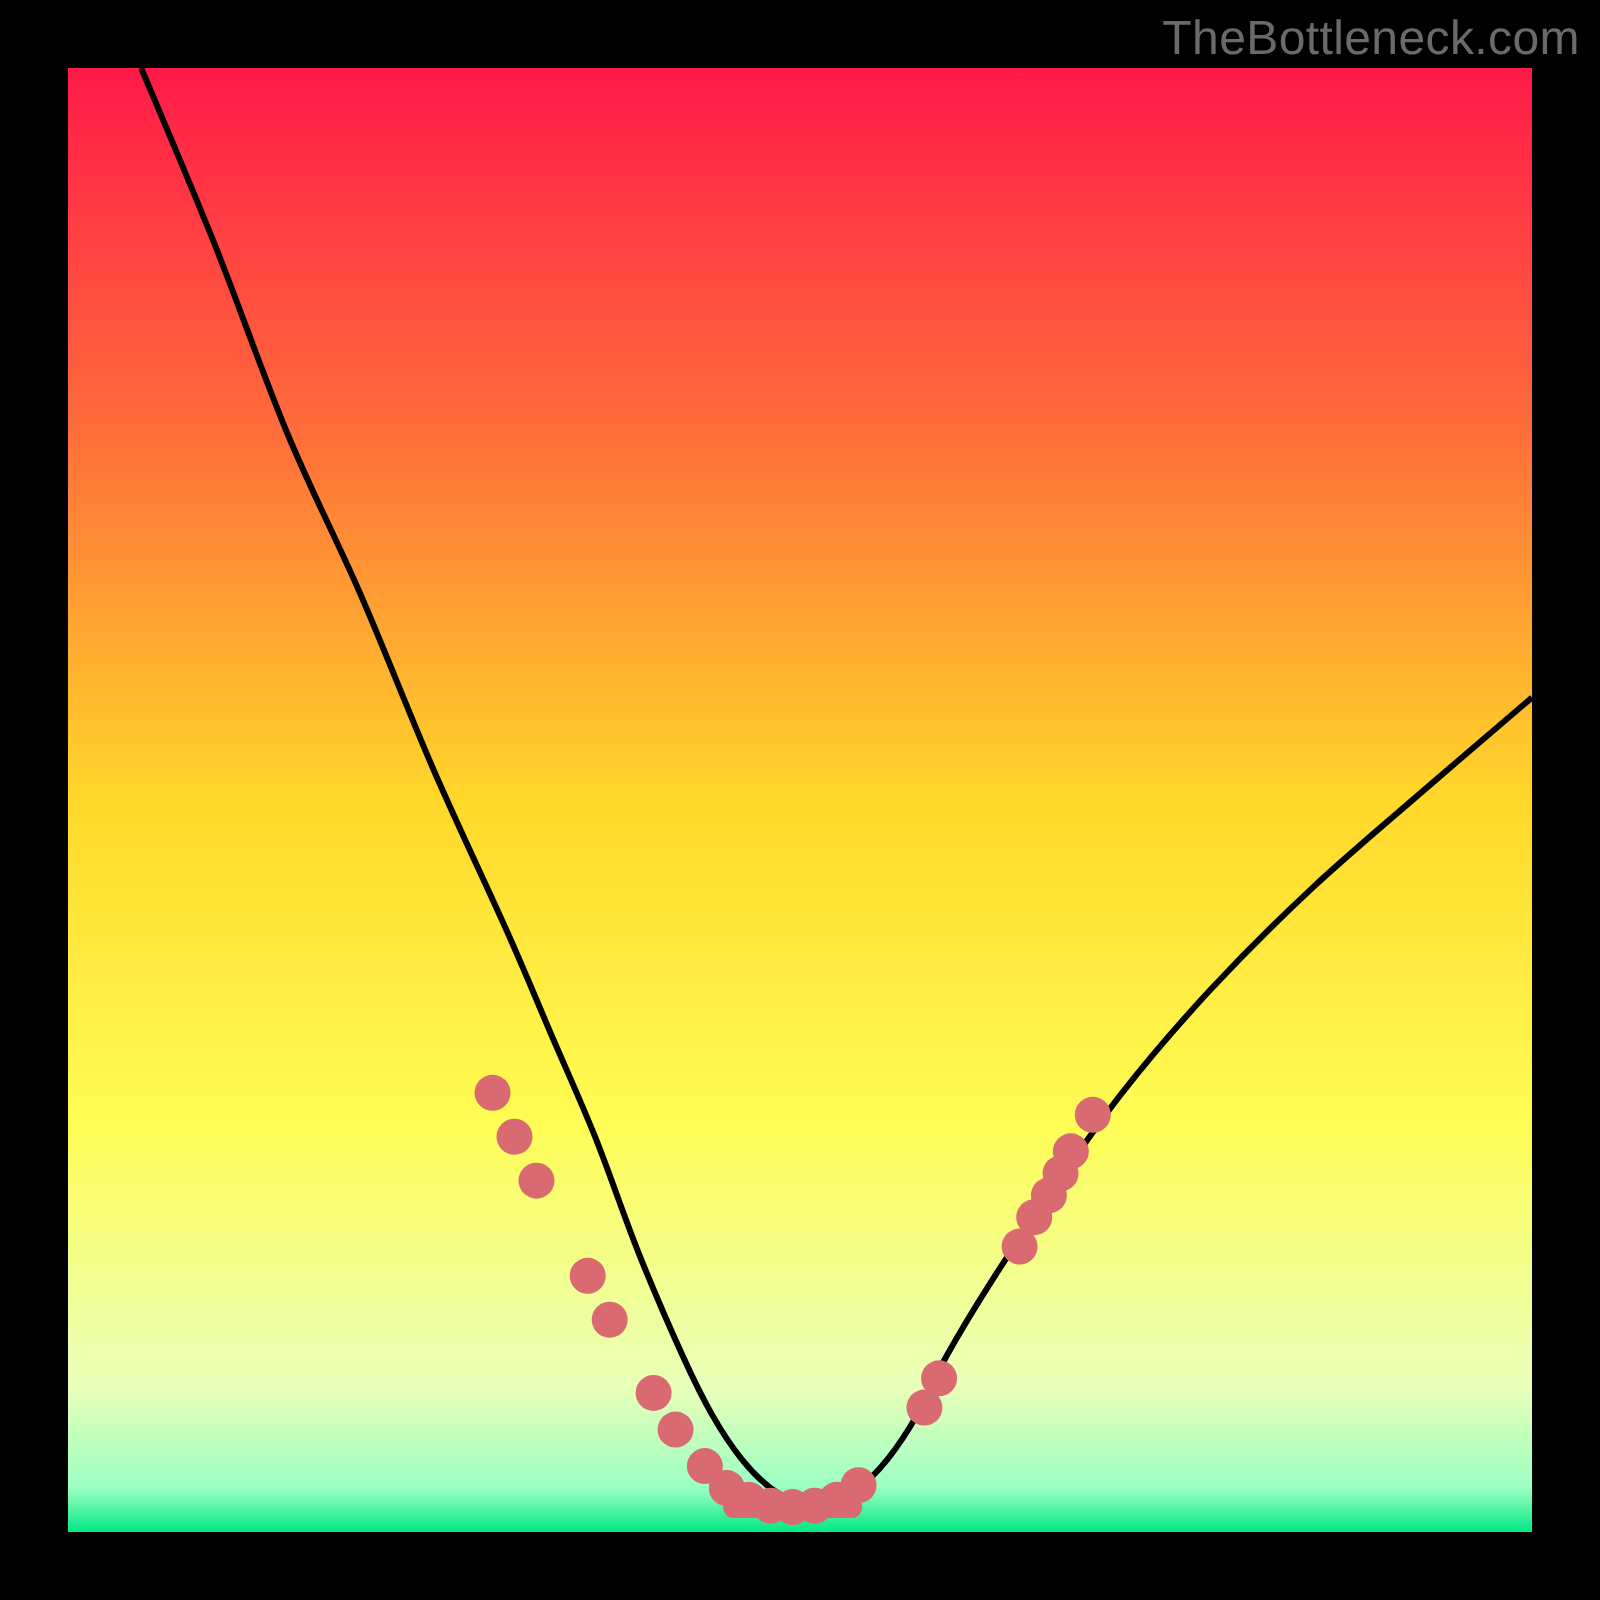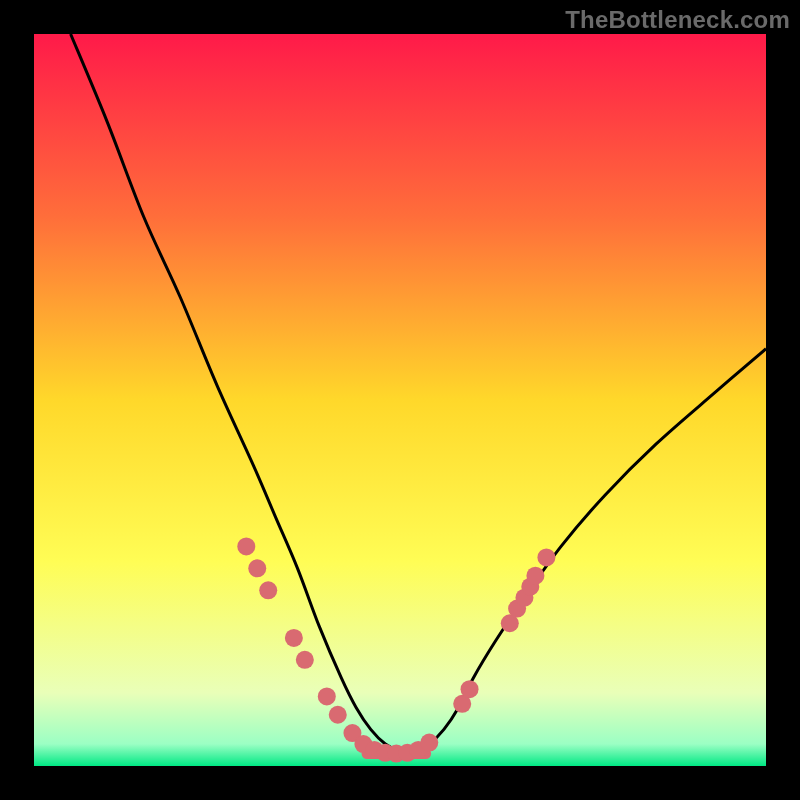--- a/index.html
+++ b/index.html
@@ -18,21 +18,21 @@
     width: 732px;
     height: 732px;
     overflow: hidden;
   }
   .watermark {
     position: absolute;
     top: 6px;
     right: 10px;
     color: #6a6a6a;
     font-size: 24px;
-    font-weight: 700;
+    font-weight: 400;
     letter-spacing: 0.2px;
   }
 </style>
 </head>
 <body>
 
 <div class="watermark">TheBottleneck.com</div>
 
 <div class="frame">
   <svg width="732" height="732" viewBox="0 0 732 732" preserveAspectRatio="none">

